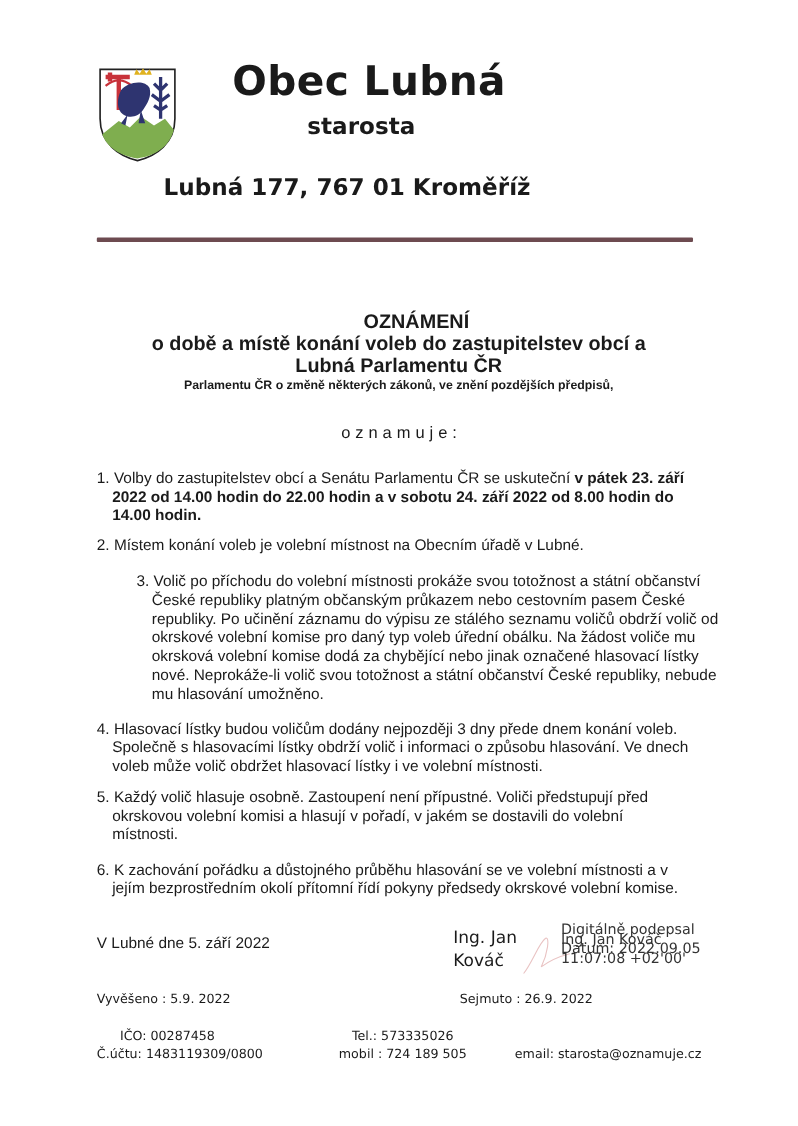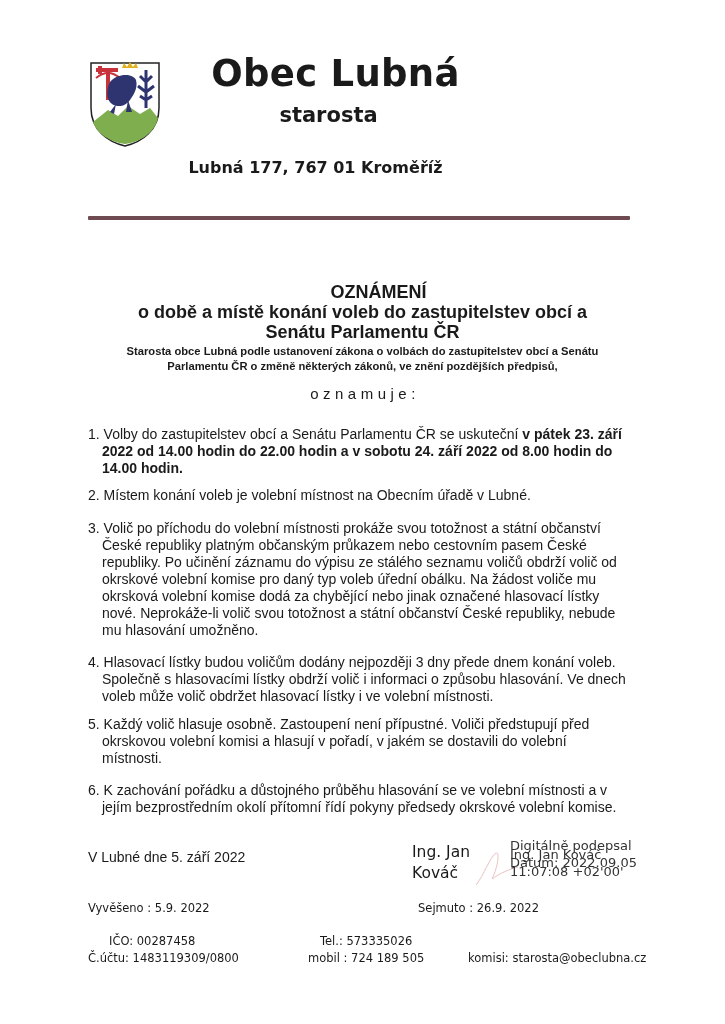--- a/index.html
+++ b/index.html
@@ -1,21 +1,21 @@
 <!DOCTYPE html>
 <html><head>
 <meta charset="utf-8">
 <style>
   html, body { margin:0; padding:0; }
   body { width:725px; height:1024px; background:#ffffff; position:relative; overflow:hidden; color:#1a1a1a; font-family:"Liberation Sans", sans-serif; }
   .abs { position:absolute; }
   .crest { left:88px; top:60px; width:74px; height:88px; }
   .title { left:0; width:631px; top:52px; text-align:center; padding-left:40px; box-sizing:border-box; font-size:37px; font-weight:bold; font-family:"DejaVu Sans", sans-serif; letter-spacing:0.3px; }
   .subtitle { left:0; width:607px; top:103px; text-align:center; padding-left:50px; box-sizing:border-box; font-size:21px; font-weight:bold; font-family:"DejaVu Sans", sans-serif; }
-  .address { left:0; width:631px; top:158px; text-align:center; box-sizing:border-box; font-size:16px; font-weight:bold; font-family:"DejaVu Sans", sans-serif; }
+  .address { left:0; width:631px; top:158px; text-align:center; box-sizing:border-box; font-size:21px; font-weight:bold; font-family:"DejaVu Sans", sans-serif; }
   .rule { left:88px; top:216px; width:542px; height:4px; background:#6d4b50; border-radius:1px; }
   .ann-title { left:0; width:725px; top:282px; text-align:center; font-size:18px; font-weight:bold; line-height:20px;padding-left:16px; }
   .ann-sub { left:0; width:725px; top:302px; text-align:center; font-size:18px; font-weight:bold; line-height:20px; }
   .ann-sub2 { left:0; width:725px; top:322px; text-align:center; font-size:18px; font-weight:bold; line-height:20px; }
   .preamble { left:105px; width:515px; top:344px; text-align:center; font-size:11.2px; font-weight:bold; line-height:14.5px; }
   .oznamuje { left:0; width:725px; top:385px; text-align:center; font-size:15px; letter-spacing:4.5px; padding-left:5px; box-sizing:border-box; }
   .item { left:88px; width:545px; font-size:14px; line-height:17px; }
   .item .hang { text-indent:-14px; padding-left:14px; }
   b { font-weight:bold; }
   .date-place { left:88px; top:849px; font-size:14px; }
@@ -49,36 +49,35 @@
     <path d="M58 10 L58 48 M52 16 L58 22 L64 16 M50 26 L58 32 L66 26 M52 36 L58 40 L64 36" stroke="#2e3470" stroke-width="3" fill="none"></path>
   </svg>
 </div>
 <div class="abs title">Obec Lubná</div>
 <div class="abs subtitle">starosta</div>
 <div class="abs address">Lubná 177, 767 01 Kroměříž</div>
 <div class="abs rule"></div>
 
 <div class="abs ann-title">OZNÁMENÍ</div>
 <div class="abs ann-sub">o době a místě konání voleb do zastupitelstev obcí a</div>
-<div class="abs ann-sub2">Senátu Parlamentu ČR</div>
+<div class="abs ann-sub2">Lubná Parlamentu ČR</div>
 <div class="abs preamble">
-  <div>Starosta obce Lubná podle ustanovení zákona o volbách do zastupitelstev obcí a Senátu</div>
   <div>Parlamentu ČR o změně některých zákonů, ve znění pozdějších předpisů,</div>
 </div>
 <div class="abs oznamuje">oznamuje:</div>
 
 <div class="abs item" style="top:426px;">
   <div class="hang"><span>1.</span> <span>Volby do zastupitelstev obcí a Senátu Parlamentu ČR se uskuteční </span><b>v pátek 23. září 2022 od 14.00 hodin do 22.00 hodin a v sobotu 24. září 2022 od 8.00 hodin do 14.00 hodin.</b></div>
 </div>
 
 <div class="abs item" style="top:487px;">
   <div class="hang"><span>2.</span> <span>Místem konání voleb je volební místnost na Obecním úřadě v Lubné.</span></div>
 </div>
 
-<div class="abs item" style="top:520px; width:540px;">
+<div class="abs item" style="top:520px; width:540px;margin-left:36px;">
   <div class="hang"><span>3.</span> <span>Volič po příchodu do volební místnosti prokáže svou totožnost a státní občanství České republiky platným občanským průkazem nebo cestovním pasem České republiky. Po učinění záznamu do výpisu ze stálého seznamu voličů obdrží volič od okrskové volební komise pro daný typ voleb úřední obálku. Na žádost voliče mu okrsková volební komise dodá za chybějící nebo jinak označené hlasovací lístky nové. Neprokáže-li volič svou totožnost a státní občanství České republiky, nebude mu hlasování umožněno.</span></div>
 </div>
 
 <div class="abs item" style="top:654px; width:550px;">
   <div class="hang"><span>4.</span> <span>Hlasovací lístky budou voličům dodány nejpozději 3 dny přede dnem konání voleb. Společně s hlasovacími lístky obdrží volič i informaci o způsobu hlasování. Ve dnech voleb může volič obdržet hlasovací lístky i ve volební místnosti.</span></div>
 </div>
 
 <div class="abs item" style="top:716px; width:530px;">
   <div class="hang"><span>5.</span> <span>Každý volič hlasuje osobně. Zastoupení není přípustné. Voliči předstupují před okrskovou volební komisi a hlasují v pořadí, v jakém se dostavili do volební místnosti.</span></div>
 </div>
@@ -108,13 +107,13 @@
 <div class="abs removed">Sejmuto : 26.9. 2022</div>
 
 <div class="abs foot foot-left">
   <div class="l1">IČO: 00287458</div>
   <div>Č.účtu: 1483119309/0800</div>
 </div>
 <div class="abs foot foot-mid">
   <div>Tel.: 573335026</div>
   <div>mobil : 724 189 505</div>
 </div>
-<div class="abs foot foot-right">komisi: starosta@obeclubna.cz</div>
+<div class="abs foot foot-right">email: starosta@oznamuje.cz</div>
 
 </body></html>

